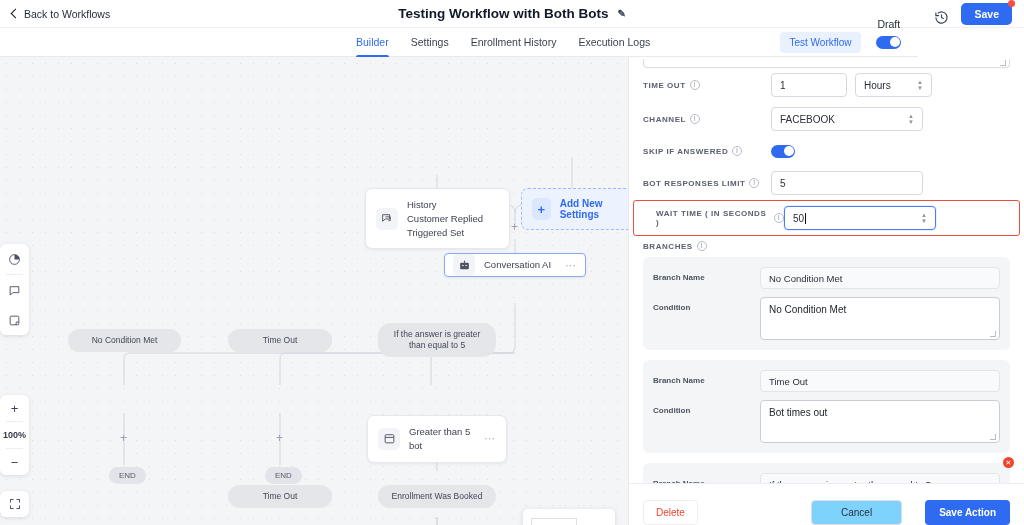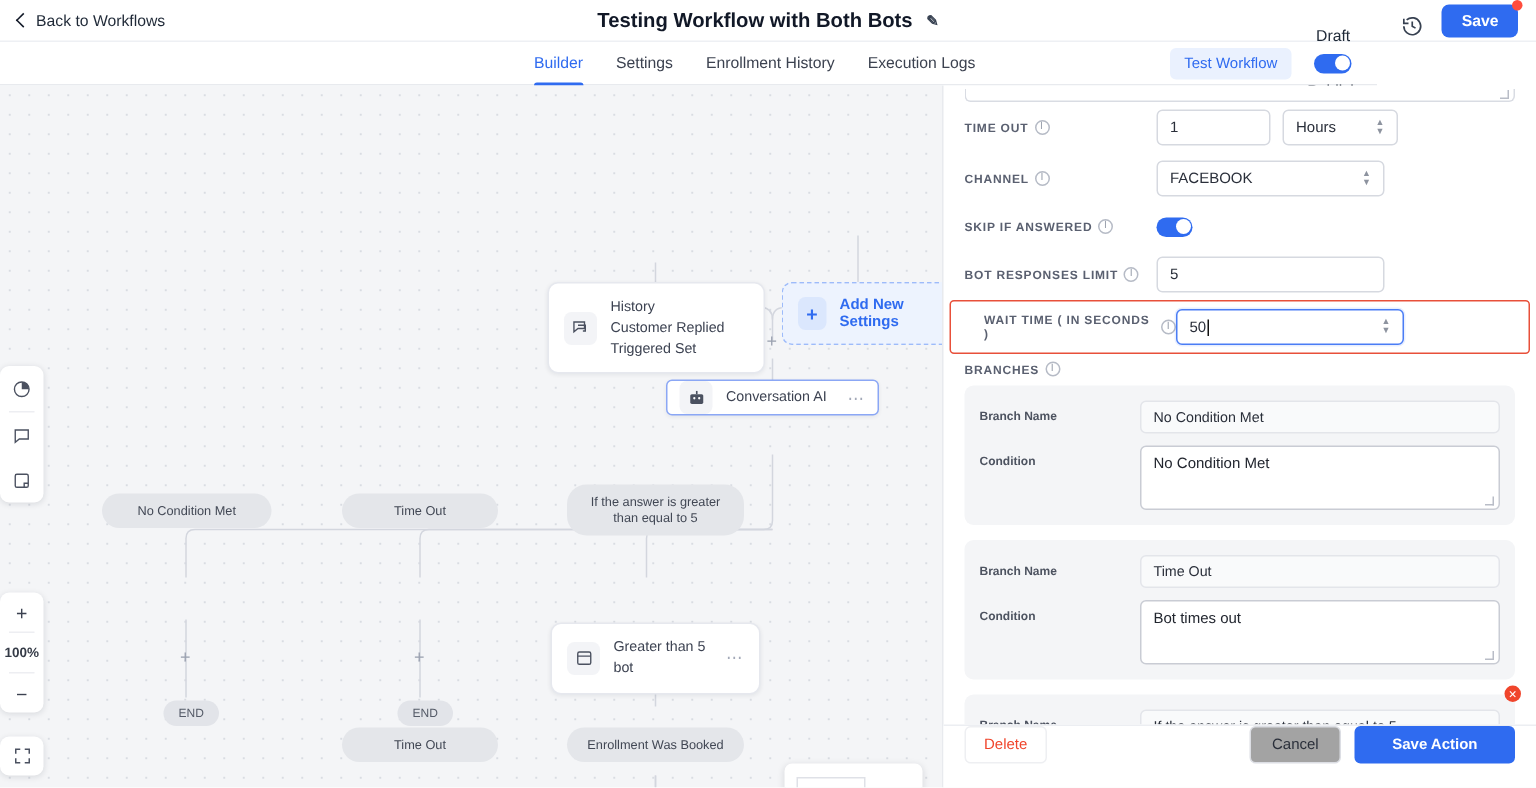--- a/index.html
+++ b/index.html
@@ -203,28 +203,28 @@
     width:5px; height:5px; border-right:1px solid #b9bdc7; border-bottom:1px solid #b9bdc7; }
   .xbadge {
     position: absolute; right: -4px; top: -6px; width: 11px; height: 11px;
     background: #f0452c; border-radius: 50%; color: #fff; font-size: 7px;
     display: flex; align-items: center; justify-content: center; cursor: pointer;
   }
 
   .panel-footer {
     position: absolute; left: 0; right: 0; bottom: 0; height: 42px;
     background: #fff; border-top: 1px solid #eceef2;
-    display: flex; align-items: flex-start; padding: 0 14px; gap: 9px;
+    display: flex; align-items: flex-end; padding: 0 14px; gap: 23px;
   }
   .del-btn { background: #fff; border: 1px solid #eeeff2; color: #f0452c;
     font-size: 10px; border-radius: 4px; padding: 6px 12px; cursor: pointer; }
-  .cancel-btn { margin-left: auto; background: #a3a3a3; border: 1px solid #dcdee4;
-    color: #2a2f3a; font-size: 10px; border-radius: 4px; padding: 6px 14px; cursor: pointer; }
+  .cancel-btn { margin-left: auto; background: #7dd3fc; border: 1px solid #dcdee4;
+    color: #2a2f3a; font-size: 10px; border-radius: 4px; padding: 6px 29px; cursor: pointer; }
   .saveact-btn { background: #2f6bf0; border: none; color: #fff; font-size: 10px;
-    font-weight: bold; border-radius: 4px; padding: 7px 25px; cursor: pointer; }
+    font-weight: bold; border-radius: 4px; padding: 7px 14px; cursor: pointer; }
 </style>
 </head>
 <body>
 
 <div class="app">
 
   <div class="topbar">
     <div class="back-link">
       <span class="chev-left"></span>
       <span>Back to Workflows</span>

